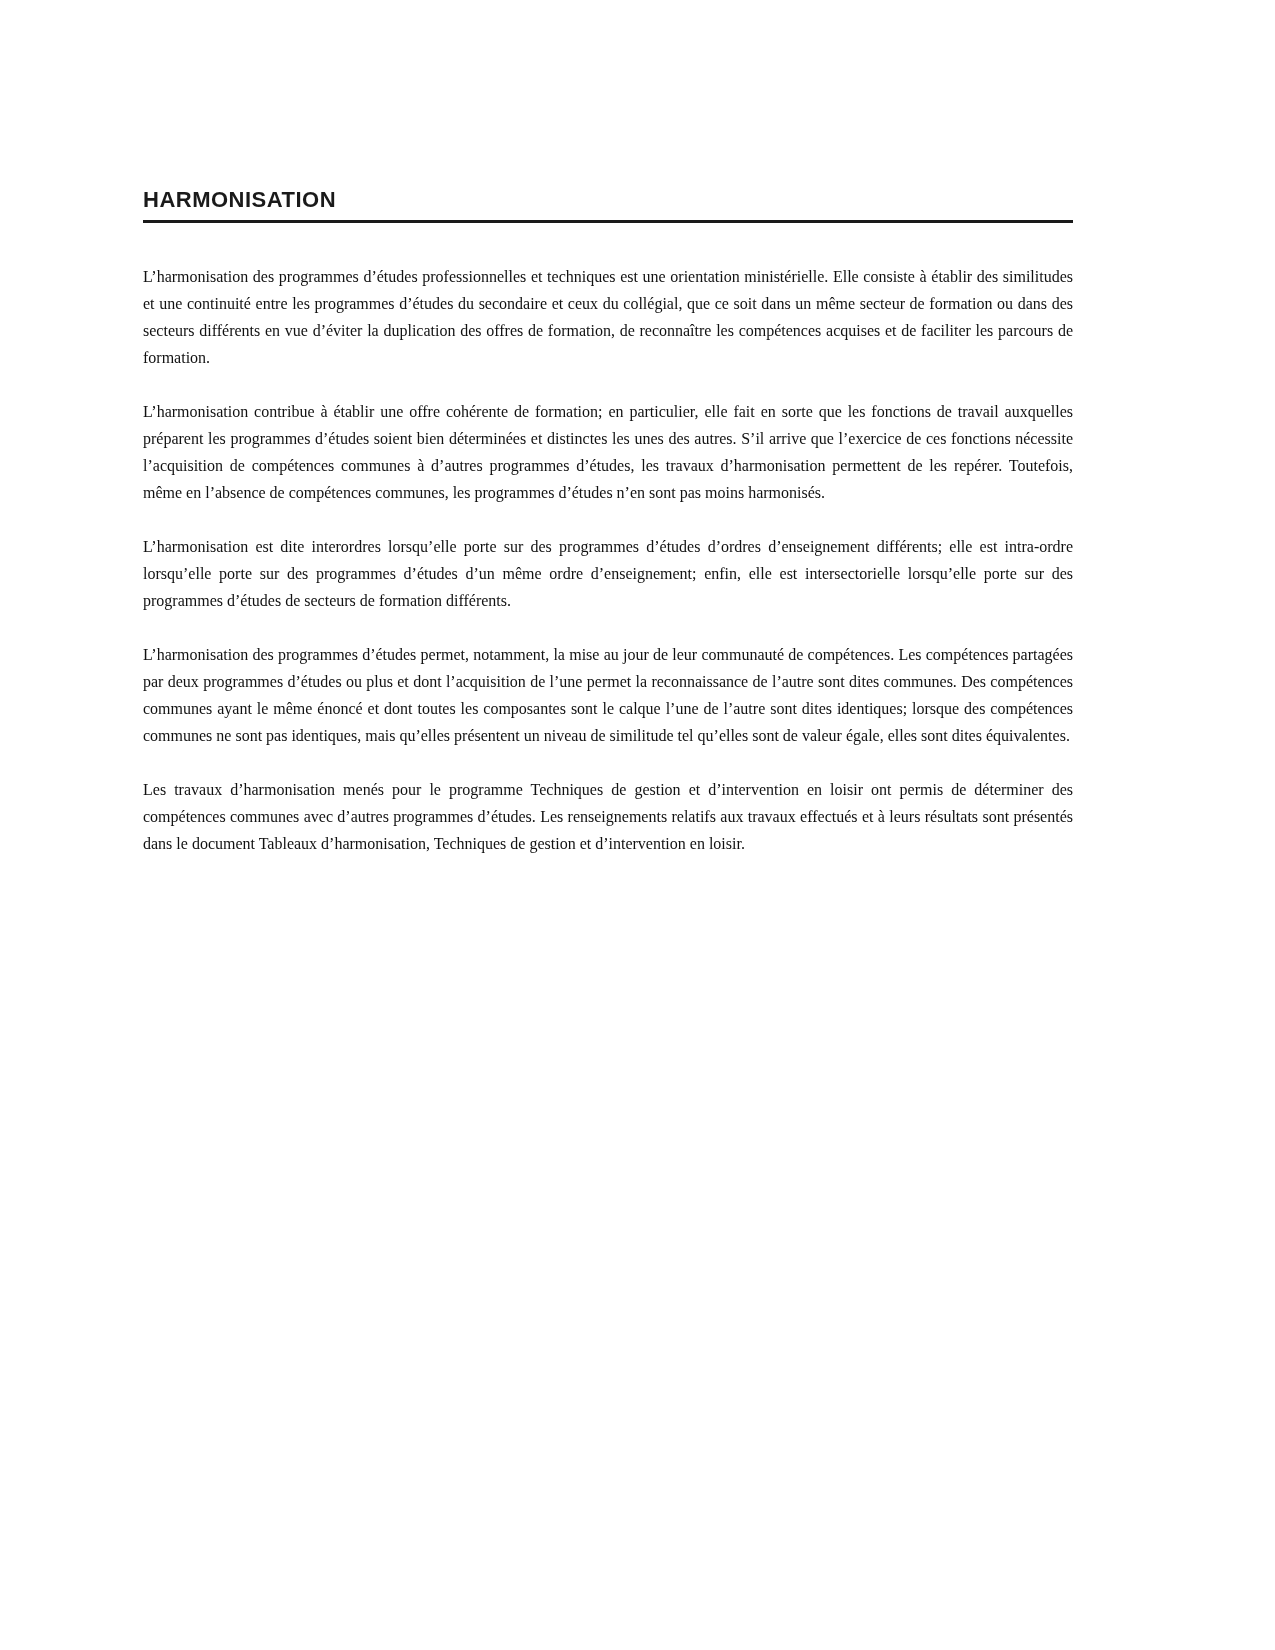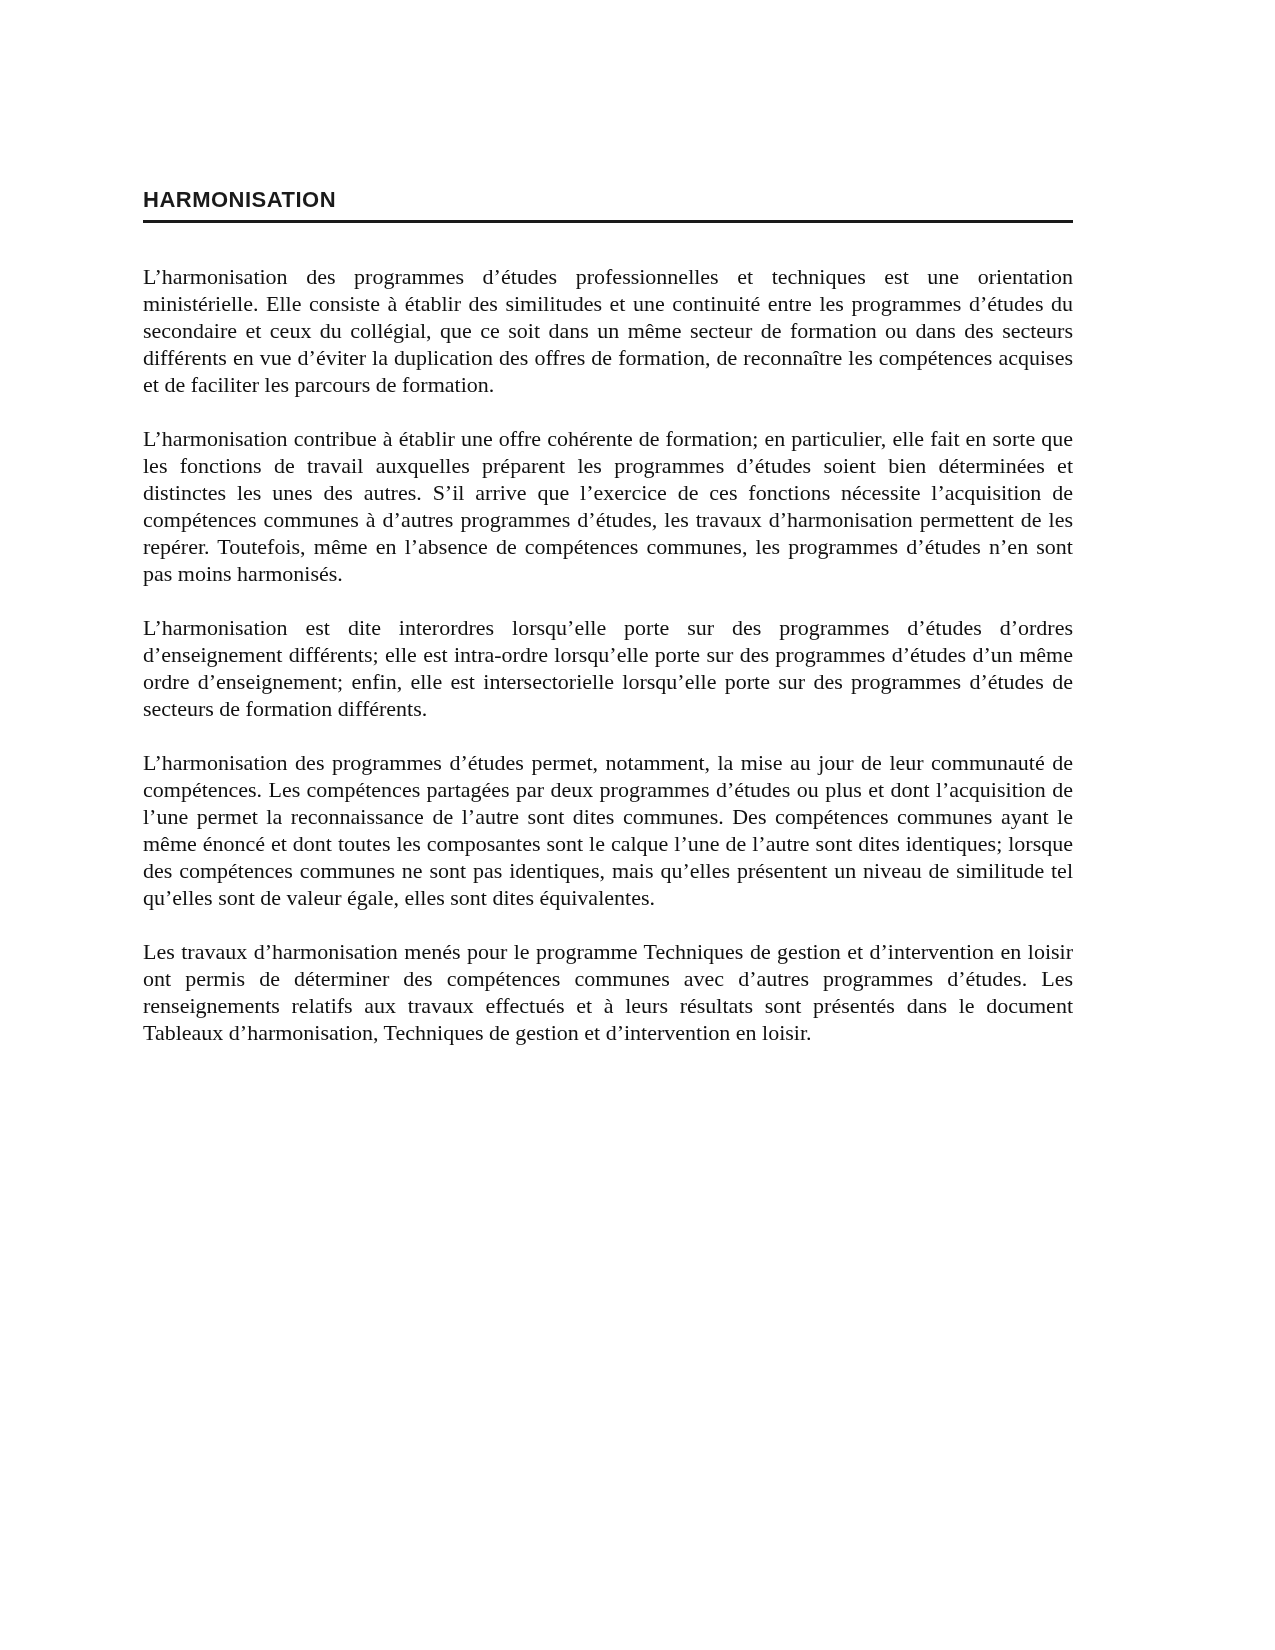--- a/index.html
+++ b/index.html
@@ -33,21 +33,21 @@
     line-height: 1.1;
   }
   .heading-rule {
     width: 100%;
     height: 0;
     border-bottom: 3px solid #1a1a1a;
     margin: 0 0 40px 0;
   }
   .body-text {
     font-family: "Liberation Serif", "DejaVu Serif", serif;
-    font-size: 22px;
+    font-size: 16px;
     line-height: 27px;
     color: #111111;
     text-align: justify;
   }
   .body-text p.para {
     margin: 0 0 27px 0;
   }
   .body-text .italic {
   }
 </style>

